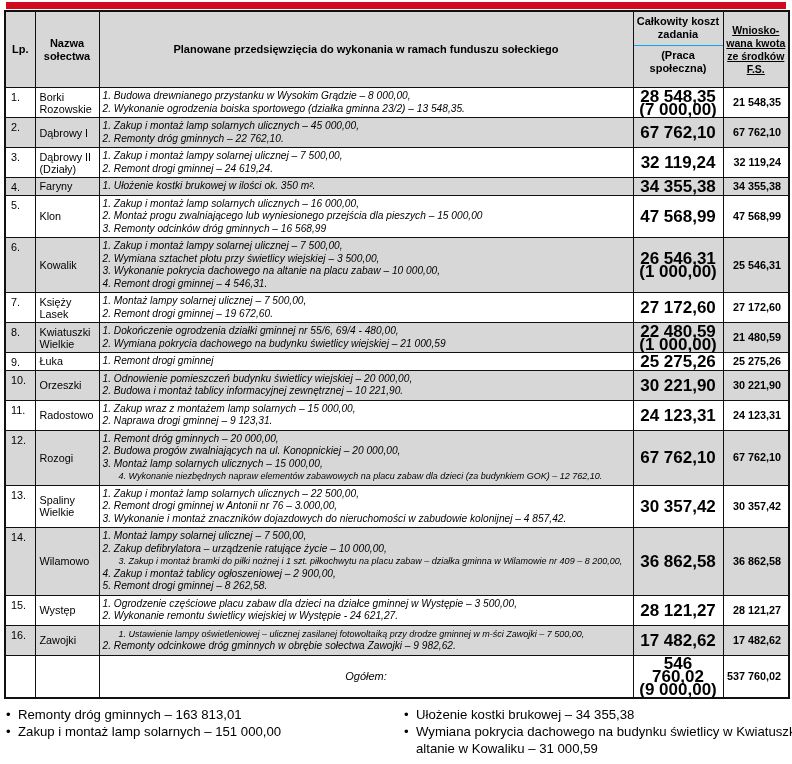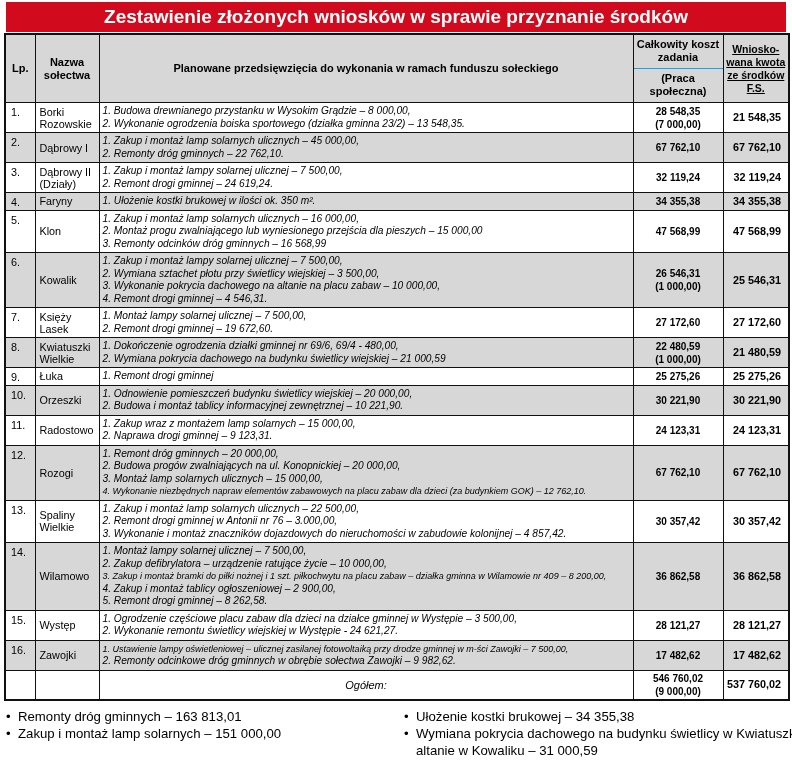--- a/index.html
+++ b/index.html
@@ -17,43 +17,42 @@
     margin:1px 0 0 4px; border:2px solid #111;
   }
   table.main th, table.main td { border:1px solid #111; overflow:hidden; }
   thead th {
     background:#d7d7d7; font-weight:bold; font-size:11px; line-height:13px;
     text-align:center; vertical-align:middle; padding:2px 1px;
   }
   th.h-req { font-size:10.5px;text-decoration:underline; }
   th.cost-th { padding:0; vertical-align:middle; }
   .cost-th-top { border-bottom:1px solid #0ea5e9; padding:3px 1px 4px 1px; }
-  .cost-th-bot { padding:3px 1px 4px 1px; }
+  .cost-th-bot { padding:3px 1px 12px 1px; }
   tbody td { vertical-align:middle; padding:1px 3px; background:#fff; }
   tr.shaded td { background:#d7d7d7; }
   td.lp { vertical-align:top; font-size:10.8px; padding:3px 2px 1px 5px; }
   td.name { font-size:10.8px; line-height:12px; padding-left:4px; }
   td.projects { padding:2px 3px; }
   .item { font-style:italic; font-size:10.2px; line-height:12.5px; white-space:nowrap; }
-  .item.fit { font-size:9px; }
-  td.cost { font-weight:bold; font-size:10px; line-height:13px; text-align:center; }
+  .item.fit { font-size:9px;margin-left:16px; }
+  td.cost { font-weight:bold; font-size:17px; line-height:13px; text-align:center; }
   td.requested { font-weight:bold; font-size:10.8px; line-height:13px; text-align:right; padding-right:7px; }
   td.total-label-cell { font-weight:normal; font-style:italic; font-size:11px; text-align:center; padding:4px 2px; }
   .summary { display:flex; margin:7px 0 0 6px; font-size:13.2px; line-height:17px; }
   .sum-col-left  { width:398px; flex:none; }
   .sum-col-right { width:470px; flex:none; }
   .sitem { display:flex; }
   .sitem .bullet { width:12px; flex:none; }
   .stext { flex:1 1 auto; }
 </style>
 </head>
 <body>
 
 <div class="banner">
-  <div>Zestawienie złożonych wniosków w sprawie przyznanie środków</div>
 </div>
 
 <table class="main">
   <colgroup>
     <col style="width:30px">
       <col style="width:64px">
       <col style="width:534px">
     <col style="width:90px">
       <col style="width:66px">
   </colgroup>
@@ -160,21 +159,21 @@
     <td class="cost">
       <div class="cost-main">27 172,60</div>
 
     </td>
     <td class="requested">27 172,60</td>
   </tr>
       <tr class="shaded">
     <td class="lp">8.</td>
     <td class="name">Kwiatuszki Wielkie</td>
     <td class="projects">
-          <div class="item">1. Dokończenie ogrodzenia działki gminnej nr 69/6, 69/4 - 480,00,</div>
+          <div class="item">1. Dokończenie ogrodzenia działki gminnej nr 55/6, 69/4 - 480,00,</div>
           <div class="item">2. Wymiana pokrycia dachowego na budynku świetlicy wiejskiej – 21 000,59</div>
         </td>
     <td class="cost">
       <div class="cost-main">22 480,59</div>
       <div class="cost-extra">(1 000,00)</div>
     </td>
     <td class="requested">21 480,59</td>
   </tr>
       <tr>
     <td class="lp">9.</td>

